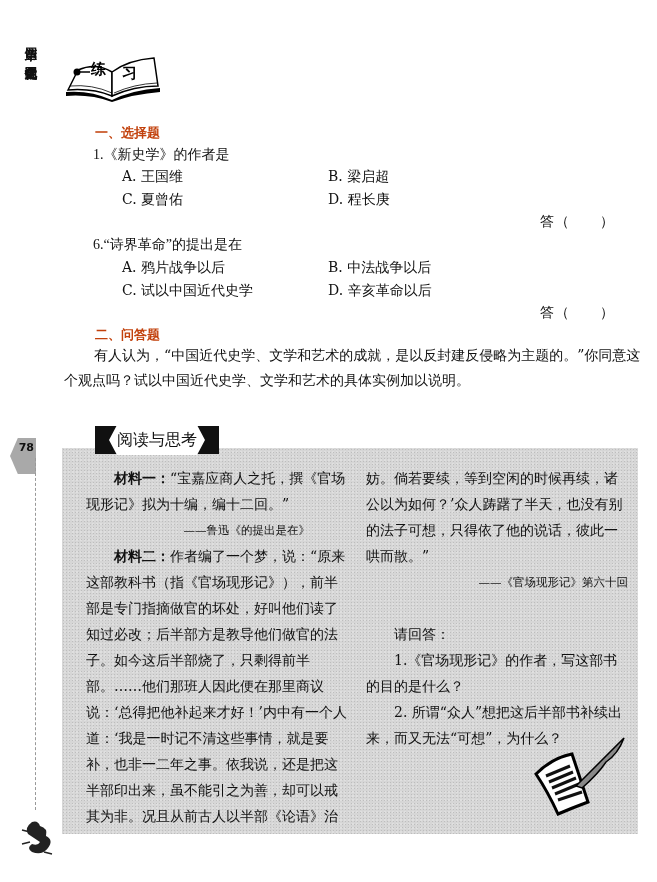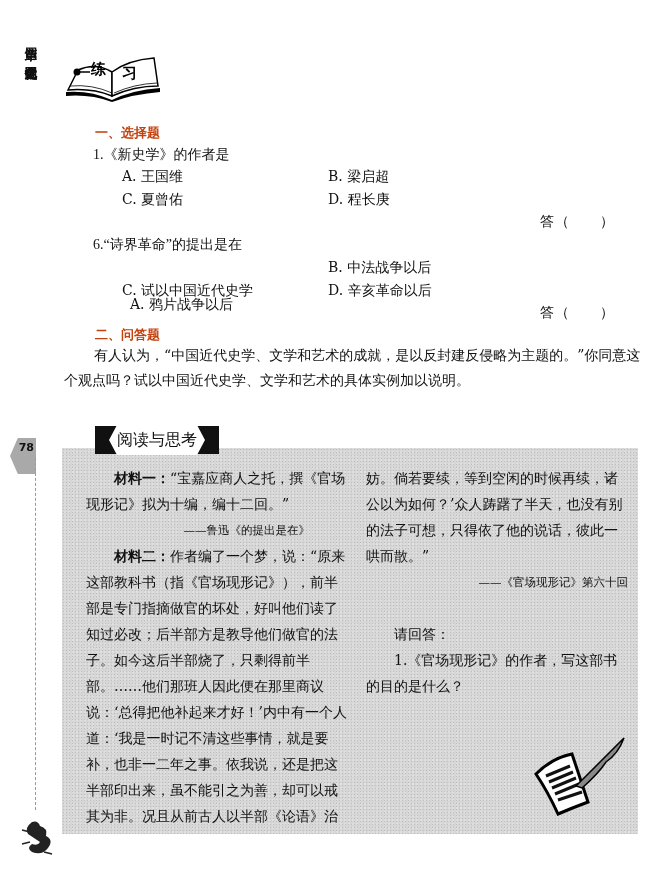--- a/index.html
+++ b/index.html
@@ -86,21 +86,21 @@
 <div class="abs heading" style="left:95px; top:124px;">一、选择题</div>
 
 <div class="abs q" style="left:93px; top:146px;">1.《新史学》的作者是</div>
 <div class="abs opt" style="left:122px; top:167px;">A. 王国维</div>
 <div class="abs opt" style="left:328px; top:167px;">B. 梁启超</div>
 <div class="abs opt" style="left:122px; top:190px;">C. 夏曾佑</div>
 <div class="abs opt" style="left:328px; top:190px;">D. 程长庚</div>
 <div class="abs ans" style="left:540px; top:212px;">答（　　）</div>
 
 <div class="abs q" style="left:93px; top:236px;">6.“诗界革命”的提出是在</div>
-<div class="abs opt" style="left:130px; top:258px;margin-top:37px;">A. 鸦片战争以后</div>
+<div class="abs opt" style="left:122px; top:258px;">A. 鸦片战争以后</div>
 <div class="abs opt" style="left:328px; top:258px;">B. 中法战争以后</div>
 <div class="abs opt" style="left:122px; top:281px;">C. 试以中国近代史学</div>
 <div class="abs opt" style="left:328px; top:281px;">D. 辛亥革命以后</div>
 <div class="abs ans" style="left:540px; top:303px;">答（　　）</div>
 
 <div class="abs heading" style="left:95px; top:326px;">二、问答题</div>
 <div class="abs para" style="left:64px; top:343px; width:582px; text-indent:30px;">有人认为，“中国近代史学、文学和艺术的成就，是以反封建反侵略为主题的。”你同意这个观点吗？试以中国近代史学、文学和艺术的具体实例加以说明。</div>
 
 <div class="abs page-flag">78</div>
 <div class="abs page-line"></div>
@@ -115,20 +115,21 @@
   <p class="src" style="padding-right:40px;">——鲁迅《的提出是在》</p>
   <p class="indent" style="height:288px; overflow:hidden;"><span class="bold">材料二：</span><span>作者编了一个梦，说：“原来这部教科书（指《官场现形记》），前半部是专门指摘做官的坏处，好叫他们读了知过必改；后半部方是教导他们做官的法子。如今这后半部烧了，只剩得前半部。……他们那班人因此便在那里商议说：‘总得把他补起来才好！’内中有一个人道：‘我是一时记不清这些事情，就是要补，也非一二年之事。依我说，还是把这半部印出来，虽不能引之为善，却可以戒其为非。况且从前古人以半部《论语》治天下，就是半部何妨。倘若要续，等到空闲的时候再续，诸公以为如何？’众人踌躇了半天，也没有别的法子可想，只得依了他的说话，彼此一哄而散。”</span></p>
 </div>
 
 <div class="abs col" style="left:366px; top:465px; width:262px;">
   <p>妨。倘若要续，等到空闲的时候再续，诸公以为如何？’众人踌躇了半天，也没有别的法子可想，只得依了他的说话，彼此一哄而散。”</p>
   <p class="src">——《官场现形记》第六十回</p>
   <p style="height:26px;"></p>
   <p class="indent">请回答：</p>
   <p class="indent">1.《官场现形记》的作者，写这部书的目的是什么？</p>
+  <p class="indent">2. 所谓“众人”想把这后半部书补续出来，而又无法“可想”，为什么？</p>
 </div>
 
 <div class="abs" style="left:532px; top:728px;">
   <svg width="100" height="90" viewBox="0 0 100 90">
     <path d="M4 46 Q20 30 40 26 Q48 50 56 74 Q40 80 26 86 Q16 64 4 46 Z" fill="#fff" stroke="#000" stroke-width="3"></path>
     <g stroke="#111" stroke-width="3">
       <line x1="14" y1="48" x2="38" y2="38"></line>
       <line x1="17" y1="54" x2="41" y2="44"></line>
       <line x1="20" y1="60" x2="44" y2="50"></line>
       <line x1="23" y1="66" x2="47" y2="56"></line>

